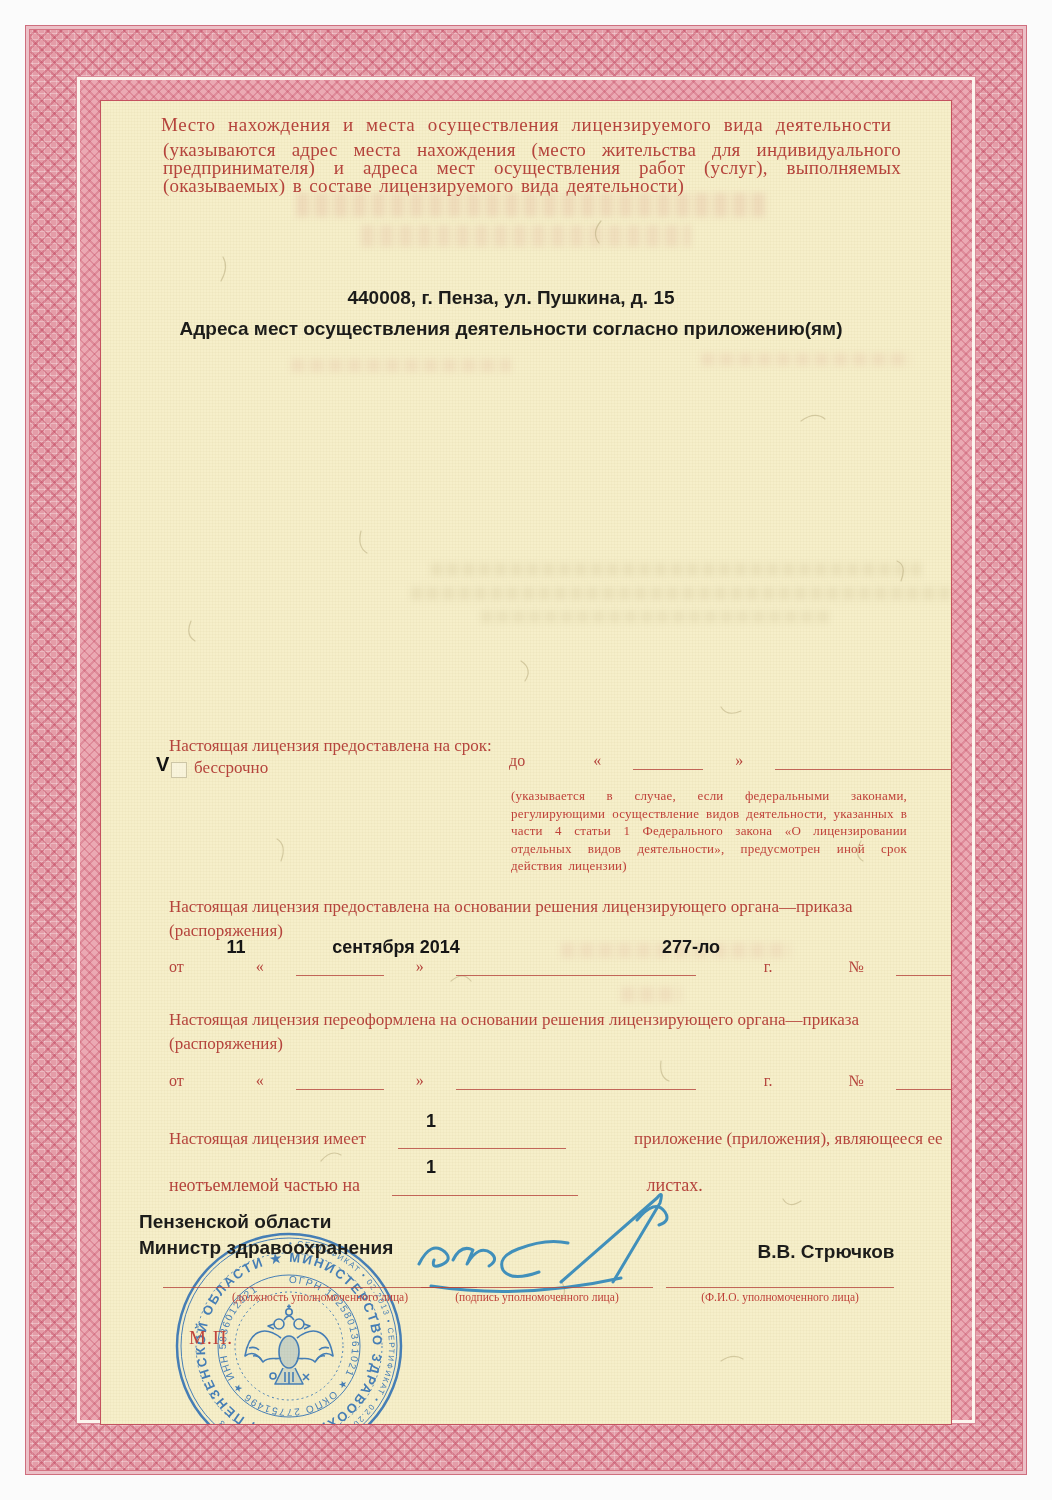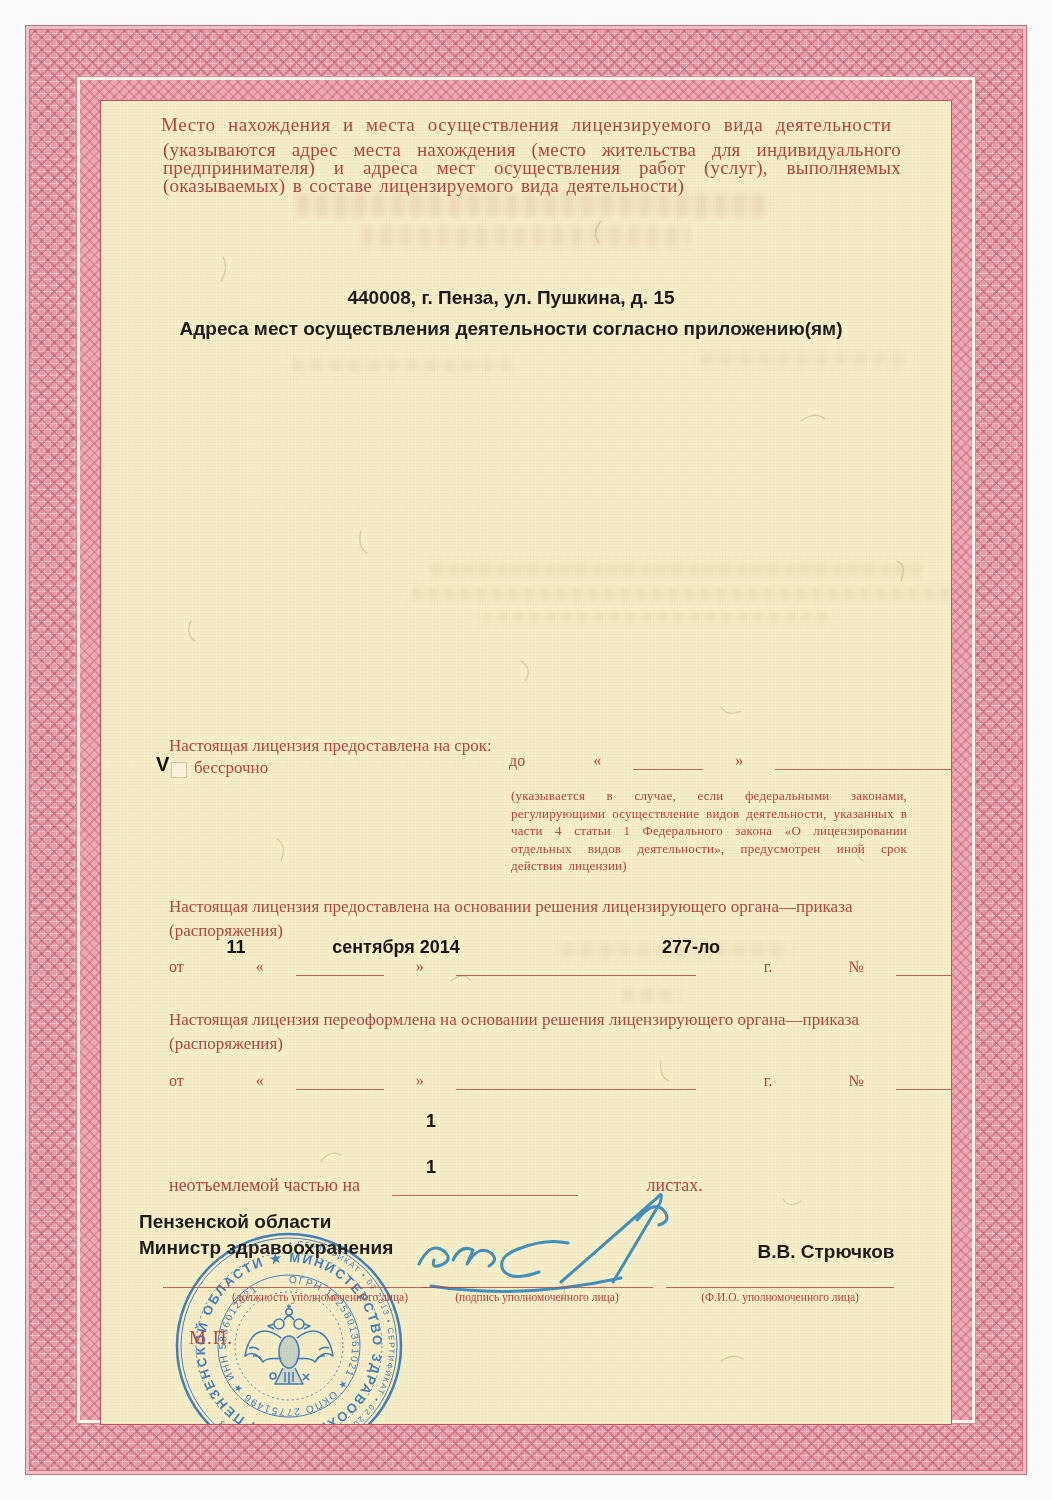--- a/index.html
+++ b/index.html
@@ -159,20 +159,26 @@
     <span>»</span>
     <span class="blank" style="width:240px"></span>
     <span> </span>
       <span>г.</span>
     <span>   </span>
       <span>№</span>
     <span class="blank" style="width:288px"></span>
   </div>
 
   <div class="abs val" style="left:300px;top:1010px;width:60px">1</div>
+  <div class="abs fillrow" style="left:68px;top:1028px;font-size:17px;z-index:3">
+    <span>Настоящая лицензия имеет</span>
+    <span class="blank" style="width:168px"></span>
+    <span> </span>
+      <span>приложение (приложения), являющееся ее</span>
+  </div>
 
   <div class="abs val" style="left:300px;top:1056px;width:60px">1</div>
   <div class="abs fillrow" style="left:68px;top:1074px;font-size:18px;z-index:3">
     <span>неотъемлемой частью на</span>
     <span class="blank" style="width:186px"></span>
     <span> </span>
       <span>листах.</span>
   </div>
 
   <div class="abs blk" style="left:38px;top:1108px;font-size:19px;line-height:26px;z-index:5">

